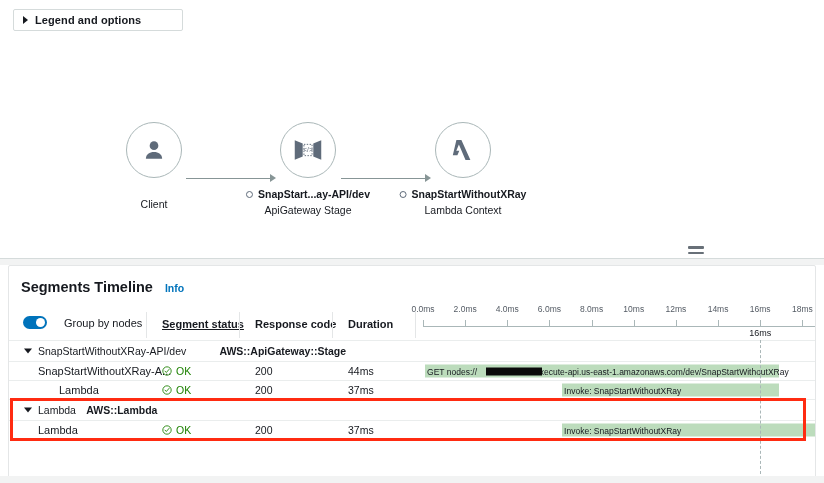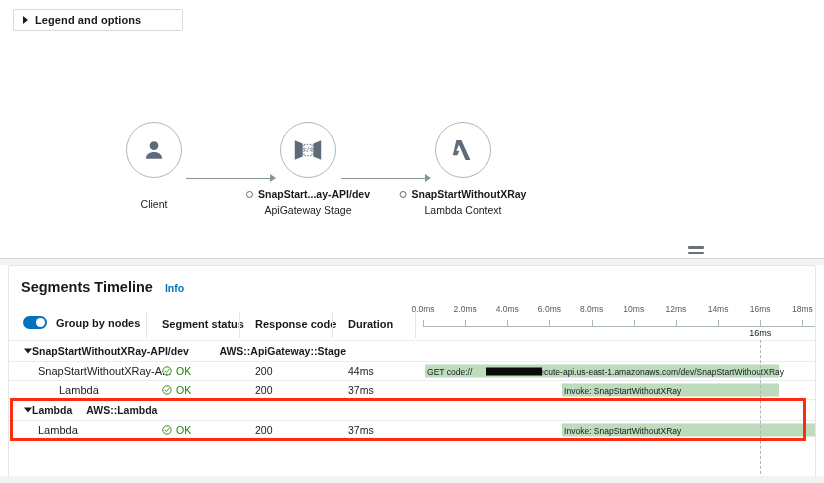--- a/index.html
+++ b/index.html
@@ -77,21 +77,21 @@
   
   .thead { position: absolute; left: 0; top: 46px; width: 806px; height: 28px; }
   .toggle-cell { position: absolute; left: 14px; top: 4px; display: flex; align-items: center; gap: 9px; cursor: pointer; }
   .toggle {
     width: 24px; height: 13px; border-radius: 7px; background: #0073bb; position: relative;
   }
   .toggle::after {
     content: ""; position: absolute; right: 2px; top: 2px;
     width: 9px; height: 9px; border-radius: 50%; background: #ffffff;
   }
-  .toggle-label { font-size: 11px; font-weight: bold; color: #16191f; }
+  .toggle-label { font-size: 11px; font-weight: normal; color: #16191f; margin-left: 8px; }
   .col-head { position: absolute; top: 6px; font-size: 11px; font-weight: bold; color: #16191f; }
   .vsep { position: absolute; top: 0px; width: 1px; height: 26px; background: #e4e6e7; }
 
   
   .axis { position: absolute; left: 414px; top: 38px; width: 392px; height: 36px; }
   .tick-label { position: absolute; top: 0px; font-size: 8.5px; color: #545b64; transform: translateX(-50%); white-space: nowrap; }
   .tick-mark { position: absolute; top: 16px; width: 1px; height: 6px; background: #aab7b8; }
   .axis-line { position: absolute; left: 0; top: 22px; width: 392px; height: 1px; background: #aab7b8; }
 
   .marker-label { position: absolute; font-size: 9px; color: #16191f; transform: translateX(-50%); white-space: nowrap; }
@@ -103,21 +103,21 @@
   .row.group { height: 21px; background: #ffffff; }
   .row.seg { height: 19px; background: #ffffff; }
 
   .row .caret-down {
     position: absolute; left: 15px; top: 50%; transform: translateY(-50%);
     width: 0; height: 0;
     border-top: 5px solid #16191f;
     border-left: 4px solid transparent;
     border-right: 4px solid transparent;
   }
-  .grp-name { position: absolute; left: 23px; top: 50%; transform: translateY(-50%); font-size: 10.5px; font-weight: bold; color: #16191f; white-space: nowrap; }
+  .grp-name { position: absolute; left: 29px; top: 50%; transform: translateY(-50%); font-size: 10.5px; font-weight: normal; color: #16191f; white-space: nowrap; }
   .grp-type { position: absolute; top: 50%; transform: translateY(-50%); font-size: 10.5px; font-weight: bold; color: #16191f; white-space: nowrap; }
 
   .seg-name { position: absolute; top: 50%; transform: translateY(-50%); font-size: 11px; color: #16191f; white-space: nowrap; }
   .seg-status { position: absolute; left: 153px; top: 50%; transform: translateY(-50%); display: flex; align-items: center; gap: 4px; }
   .ok-icon { width: 10px; height: 10px; }
   .ok-text { font-size: 10.5px; color: #1d8102; }
   .seg-code { position: absolute; left: 246px; top: 50%; transform: translateY(-50%); font-size: 10.5px; color: #16191f; }
   .seg-dur { position: absolute; left: 339px; top: 50%; transform: translateY(-50%); font-size: 10.5px; color: #16191f; }
 
   .bar {
@@ -213,21 +213,21 @@
       <span class="card-title">Segments Timeline</span>
       <a class="info-link" href="#">Info</a>
     </div>
 
     <div class="thead">
       <div class="toggle-cell">
         <span class="toggle"></span>
         <span class="toggle-label">Group by nodes</span>
       </div>
       <div class="vsep" style="left:137px;"></div>
-      <div class="col-head" style="left:153px;">Segment status</div>
+      <div class="col-head" style="left:153px;text-decoration:underline;">Segment status</div>
       <div class="vsep" style="left:230px;"></div>
       <div class="col-head" style="left:246px;">Response code</div>
       <div class="vsep" style="left:323px;"></div>
       <div class="col-head" style="left:339px;">Duration</div>
       <div class="vsep" style="left:406px;"></div>
     </div>
 
     <div class="axis" id="axis">
       <div class="axis-line"></div>
     <div class="tick-label" style="left: 0px;">0.0ms</div>
@@ -263,21 +263,21 @@
           <span class="seg-status">
             <svg class="ok-icon" viewBox="0 0 16 16">
               <circle cx="8" cy="8" r="6.7" fill="none" stroke="#1d8102" stroke-width="1.4"></circle>
               <path d="M4.8 8.2 L6.9 10.4 L11.3 5.4" fill="none" stroke="#1d8102" stroke-width="1.4" stroke-linecap="round" stroke-linejoin="round"></path>
             </svg>
             <span class="ok-text">OK</span>
           </span>
           <span class="seg-code">200</span>
           <span class="seg-dur">44ms</span>
           <div class="bar" style="left: 416.108px; width: 354.065px;">
-            <span class="bar-label">GET code://</span>
+            <span class="bar-label">GET nodes://</span>
             <span class="redact" style="left: 61px; width: 56px;"></span>
             <span class="bar-label" style="margin-left: 56px;">execute-api.us-east-1.amazonaws.com/dev/SnapStartWithoutXRay</span>
           </div>
         </div>
         <div class="row seg">
           <span class="seg-name" style="left: 50px;">Lambda</span>
           <span class="seg-status">
             <svg class="ok-icon" viewBox="0 0 16 16">
               <circle cx="8" cy="8" r="6.7" fill="none" stroke="#1d8102" stroke-width="1.4"></circle>
               <path d="M4.8 8.2 L6.9 10.4 L11.3 5.4" fill="none" stroke="#1d8102" stroke-width="1.4" stroke-linecap="round" stroke-linejoin="round"></path>

